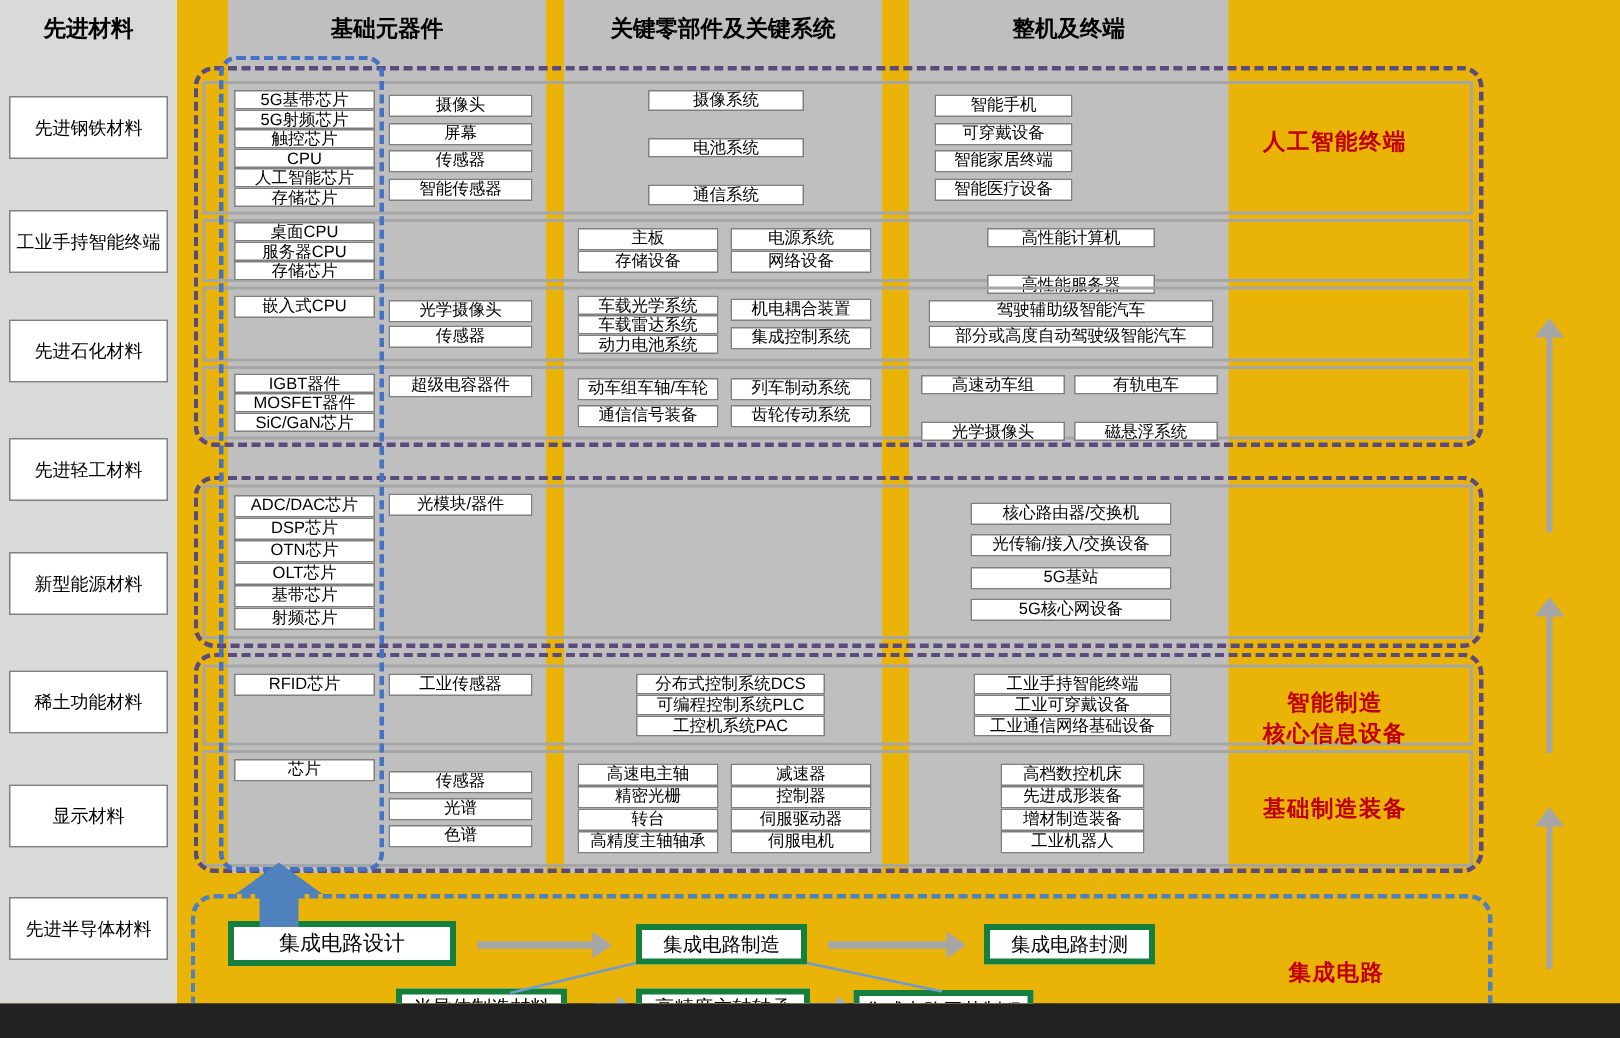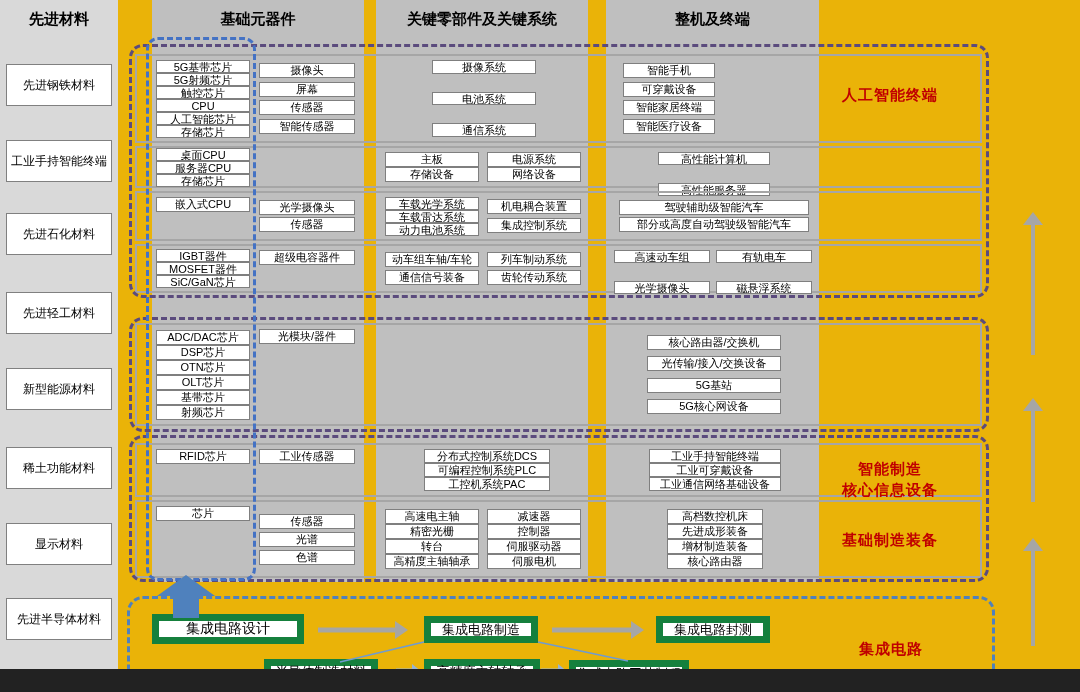--- a/index.html
+++ b/index.html
@@ -36,21 +36,21 @@
   .outline-chips{position:absolute;left:146px;top:37px;width:110px;height:544px;
                  border:3px dashed #4472c4;border-radius:12px;}
   .outline-ic{position:absolute;left:127px;top:596px;width:868px;height:92px;
               border:3px dashed #4f81bd;border-radius:16px;}
 
   
   .redlab{position:absolute;color:#c00000;font-weight:bold;font-size:15px;text-align:center;
           white-space:pre-line;line-height:21px;letter-spacing:1px;}
 
   
-  .fbox{position:absolute;background:#fff;border:7px solid #15803d;display:flex;
+  .fbox{position:absolute;background:#fff;border:4px solid #15803d;display:flex;
         align-items:center;justify-content:center;font-size:13px;white-space:nowrap;}
 
   
   .ar{position:absolute;}
   .ar .sh{position:absolute;left:0;right:11px;top:50%;transform:translateY(-50%);height:5px;background:#a6a6a6;}
   .ar .hd{position:absolute;right:0;top:50%;transform:translateY(-50%);width:0;height:0;
           border-top:9px solid transparent;border-bottom:9px solid transparent;border-left:13px solid #a6a6a6;}
   
   .arb .sh{background:#95b3d7;height:7px;right:9px;}
   .arb .hd{border-top:8px solid transparent;border-bottom:8px solid transparent;border-left:10px solid #95b3d7;}
@@ -251,21 +251,21 @@
     <div class="cell j-between" style="left:350px;width:94px">
         <div class="box">减速器</div>
         <div class="box">控制器</div>
         <div class="box">伺服驱动器</div>
         <div class="box">伺服电机</div>
       </div>
     <div class="cell j-between" style="left:530px;width:96px">
         <div class="box">高档数控机床</div>
         <div class="box">先进成形装备</div>
         <div class="box">增材制造装备</div>
-        <div class="box">核心路由器</div>
+        <div class="box">工业机器人</div>
       </div>
   </div>
 
   <div class="outline-purple" style="top:44px;height:254px"></div>
   <div class="outline-purple" style="top:317px;height:115px"></div>
   <div class="outline-purple" style="top:435px;height:147px"></div>
   <div class="outline-chips"></div>
   <div class="outline-ic"></div>
 
   <div class="redlab" style="left:815px;top:84px;width:150px">人工智能终端</div>

